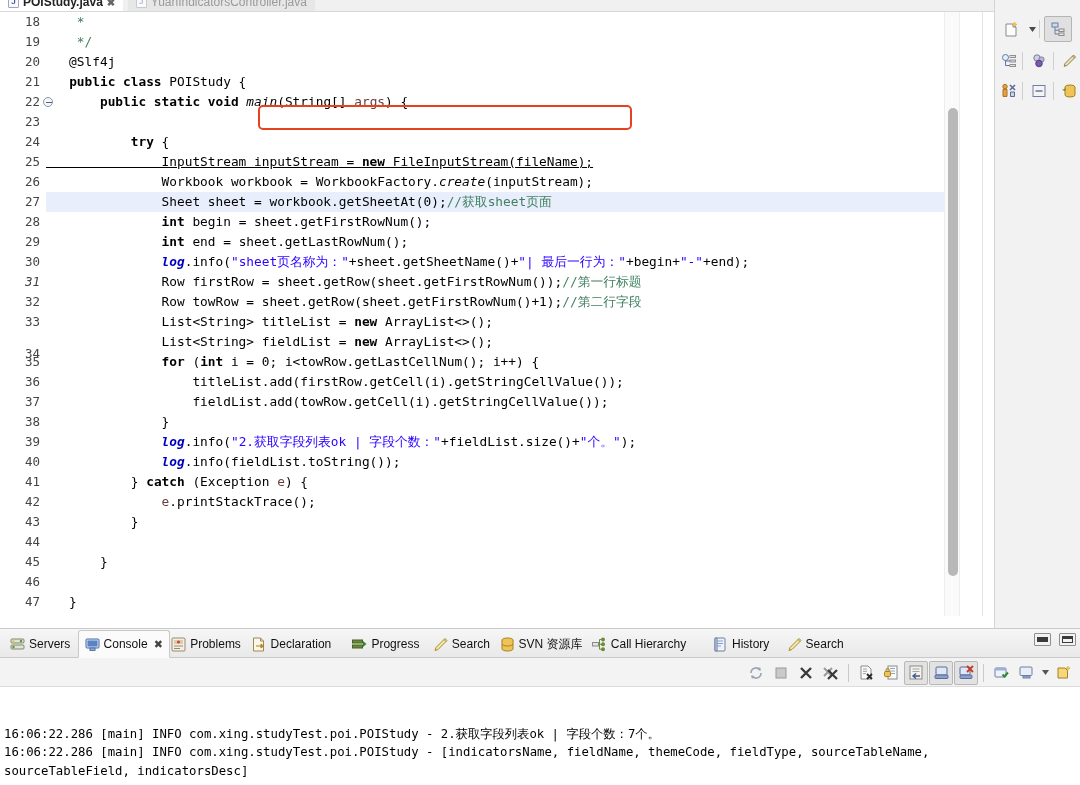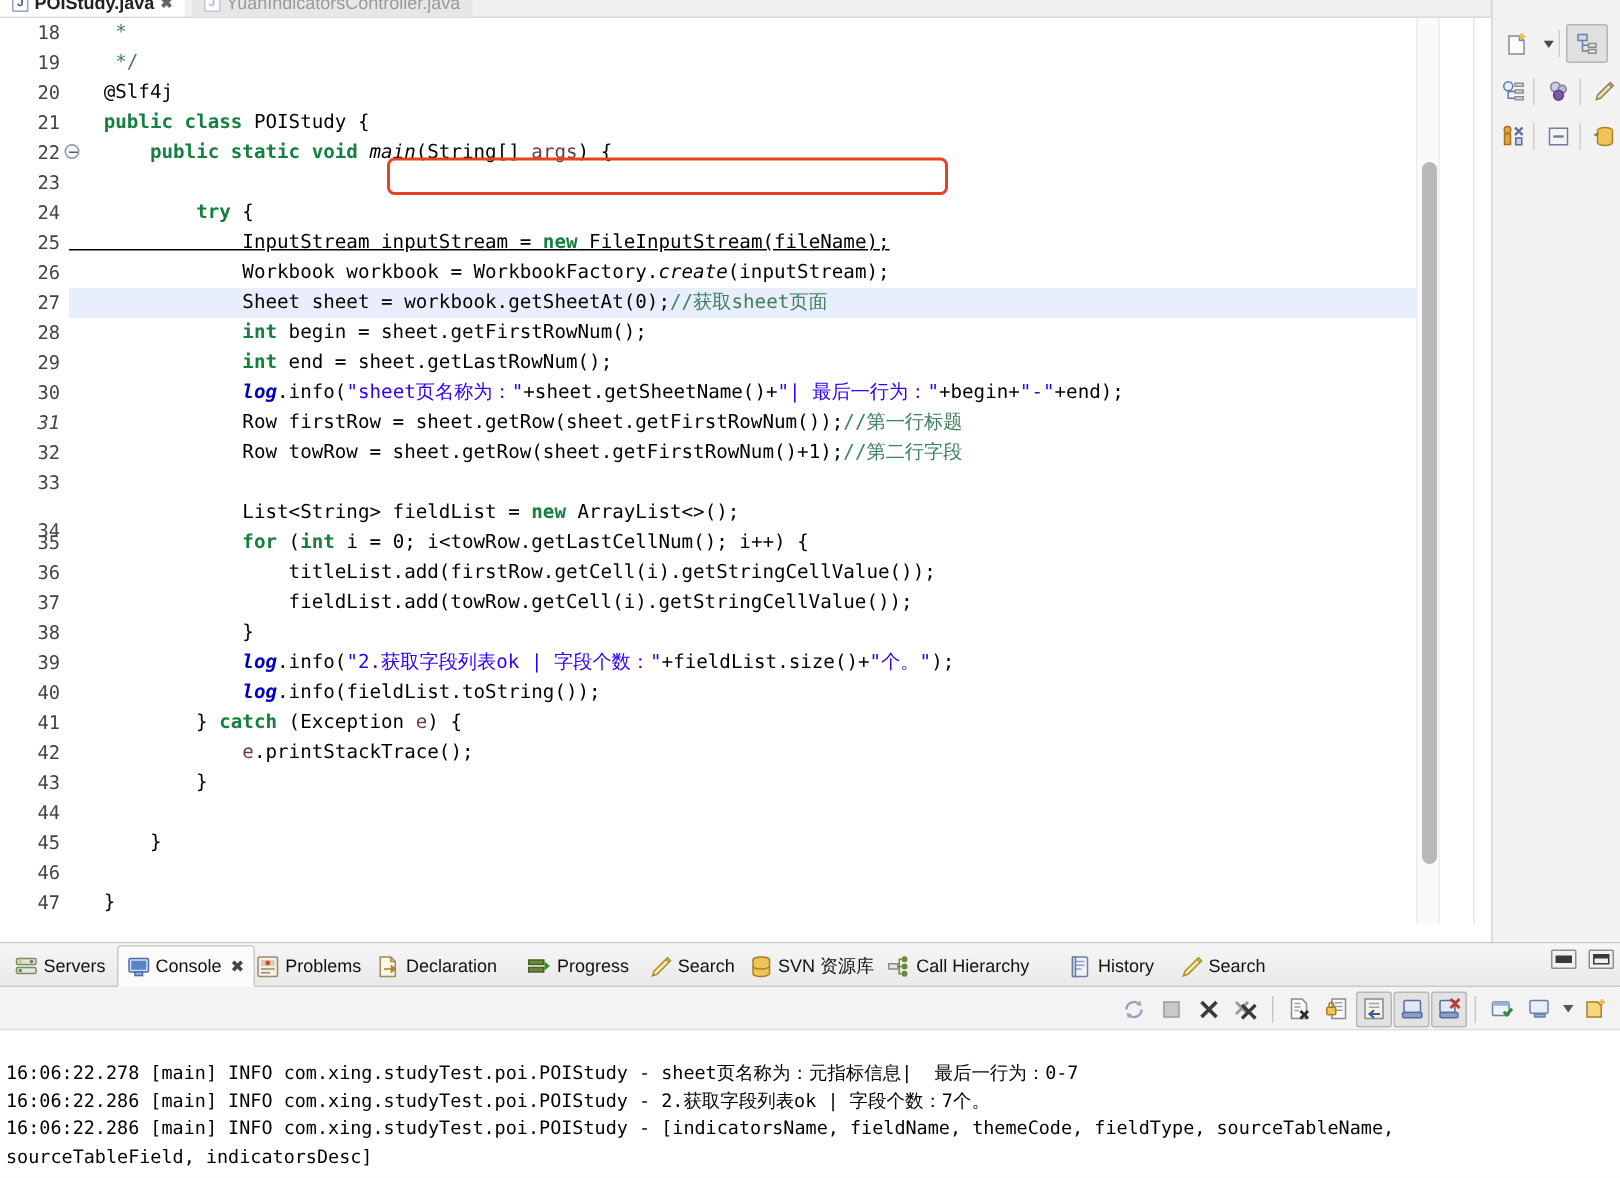--- a/index.html
+++ b/index.html
@@ -94,21 +94,21 @@
     position: absolute; left: 0; width: 900px; height: 20px; line-height: 20px;
     font-family: "DejaVu Sans Mono", "Liberation Mono", monospace;
     font-size: 12.8px;
     white-space: pre;
     color: #000;
   }
   .hl-row {
     position: absolute; left: 46px; width: 910px; height: 20px;
     background: #e8eefb;
   }
-  .kw   { color: #15803d; font-weight: bold; }
+  .kw   { color: #000000; font-weight: bold; }
   .str  { color: #2a00ff; }
   .cmt  { color: #3f7f5f; }
   .stf  { color: #0000c0; font-weight: bold; font-style: italic; }
   .mth  { color: #000000; font-style: italic; }
   .par  { color: #6a3e3e; }
   .pln  { color: #000000; }
 
   #redbox {
     position: absolute; left: 258px; top: 105px;
     width: 374px; height: 25px;
@@ -294,20 +294,21 @@
         <div class="cline" style="top: 80px;"><span class="pln">       </span><span class="kw">public static void</span><span class="pln"> </span><span class="mth">main</span><span class="pln">(String[] </span><span class="par">args</span><span class="pln">) {</span></div>
         <div class="cline" style="top: 120px;"><span class="pln">           </span><span class="kw">try</span><span class="pln"> {</span></div>
         <div class="cline" style="top: 140px; text-decoration: underline;"><span class="pln">               InputStream </span><span class="pln">inputStream</span><span class="pln"> = </span><span class="kw">new</span><span class="pln"> FileInputStream(fileName);</span></div>
         <div class="cline" style="top: 160px;"><span class="pln">               Workbook </span><span class="pln">workbook</span><span class="pln"> = WorkbookFactory.</span><span class="mth">create</span><span class="pln">(inputStream);</span></div>
         <div class="cline" style="top: 180px;"><span class="pln">               Sheet </span><span class="pln">sheet</span><span class="pln"> = workbook.getSheetAt(0);</span><span class="cmt">//获取sheet页面</span></div>
         <div class="cline" style="top: 200px;"><span class="pln">               </span><span class="kw">int</span><span class="pln"> begin = sheet.getFirstRowNum();</span></div>
         <div class="cline" style="top: 220px;"><span class="pln">               </span><span class="kw">int</span><span class="pln"> end = sheet.getLastRowNum();</span></div>
         <div class="cline" style="top: 240px;"><span class="pln">               </span><span class="stf">log</span><span class="pln">.info(</span><span class="str">"sheet页名称为："</span><span class="pln">+sheet.getSheetName()+</span><span class="str">"| 最后一行为："</span><span class="pln">+begin+</span><span class="str">"-"</span><span class="pln">+end);</span></div>
         <div class="cline" style="top: 260px;"><span class="pln">               Row </span><span class="pln">firstRow</span><span class="pln"> = sheet.getRow(sheet.getFirstRowNum());</span><span class="cmt">//第一行标题</span></div>
         <div class="cline" style="top: 280px;"><span class="pln">               Row </span><span class="pln">towRow</span><span class="pln"> = sheet.getRow(sheet.getFirstRowNum()+1);</span><span class="cmt">//第二行字段</span></div>
+        <div class="cline" style="top: 300px;"><span class="pln">               List&lt;String&gt; </span><span class="pln">titleList</span><span class="pln"> = </span><span class="kw">new</span><span class="pln"> ArrayList&lt;&gt;();</span></div>
         <div class="cline" style="top: 320px;"><span class="pln">               List&lt;String&gt; </span><span class="pln">fieldList</span><span class="pln"> = </span><span class="kw">new</span><span class="pln"> ArrayList&lt;&gt;();</span></div>
         <div class="cline" style="top: 340px;"><span class="pln">               </span><span class="kw">for</span><span class="pln"> (</span><span class="kw">int</span><span class="pln"> i = 0; i&lt;towRow.getLastCellNum(); i++) {</span></div>
         <div class="cline" style="top: 360px;"><span class="pln">                   titleList.add(firstRow.getCell(i).getStringCellValue());</span></div>
         <div class="cline" style="top: 380px;"><span class="pln">                   fieldList.add(towRow.getCell(i).getStringCellValue());</span></div>
         <div class="cline" style="top: 400px;"><span class="pln">               }</span></div>
         <div class="cline" style="top: 420px;"><span class="pln">               </span><span class="stf">log</span><span class="pln">.info(</span><span class="str">"2.获取字段列表ok | 字段个数："</span><span class="pln">+fieldList.size()+</span><span class="str">"个。"</span><span class="pln">);</span></div>
         <div class="cline" style="top: 440px;"><span class="pln">               </span><span class="stf">log</span><span class="pln">.info(fieldList.toString());</span></div>
         <div class="cline" style="top: 460px;"><span class="pln">           } </span><span class="kw">catch</span><span class="pln"> (Exception </span><span class="par">e</span><span class="pln">) {</span></div>
         <div class="cline" style="top: 480px;"><span class="pln">               </span><span class="par">e</span><span class="pln">.printStackTrace();</span></div>
         <div class="cline" style="top: 500px;"><span class="pln">           }</span></div>
@@ -582,20 +583,19 @@
         <span class="ctb-btn">
           <svg width="15" height="15" viewBox="0 0 15 15">
             <path d="M1 3 h7 l2.5 2.5 V13 h-9.5z" fill="#f5d77e" stroke="#a8801c"></path>
             <path d="M11 1 l.7 1.5 1.5.7 -1.5.7 -.7 1.5 -.7-1.5 -1.5-.7 1.5-.7z" fill="#f6c744" stroke="#c79a1c" stroke-width=".4"></path>
           </svg>
         </span>
       </div>
     </div>
 
     <div id="console-out">
-    <div class="oline" style="top: 20px;">16:06:22.278 [main] INFO com.xing.studyTest.poi.POIStudy - sheet页名称为：元指标信息|  最后一行为：0-7</div>
         <div class="oline" style="top: 39px;">16:06:22.286 [main] INFO com.xing.studyTest.poi.POIStudy - 2.获取字段列表ok | 字段个数：7个。</div>
         <div class="oline" style="top: 58px;">16:06:22.286 [main] INFO com.xing.studyTest.poi.POIStudy - [indicatorsName, fieldName, themeCode, fieldType, sourceTableName,</div>
         <div class="oline" style="top: 77px;">sourceTableField, indicatorsDesc]</div>
       </div>
 
   </div>
 </div>
 
 </body></html>

